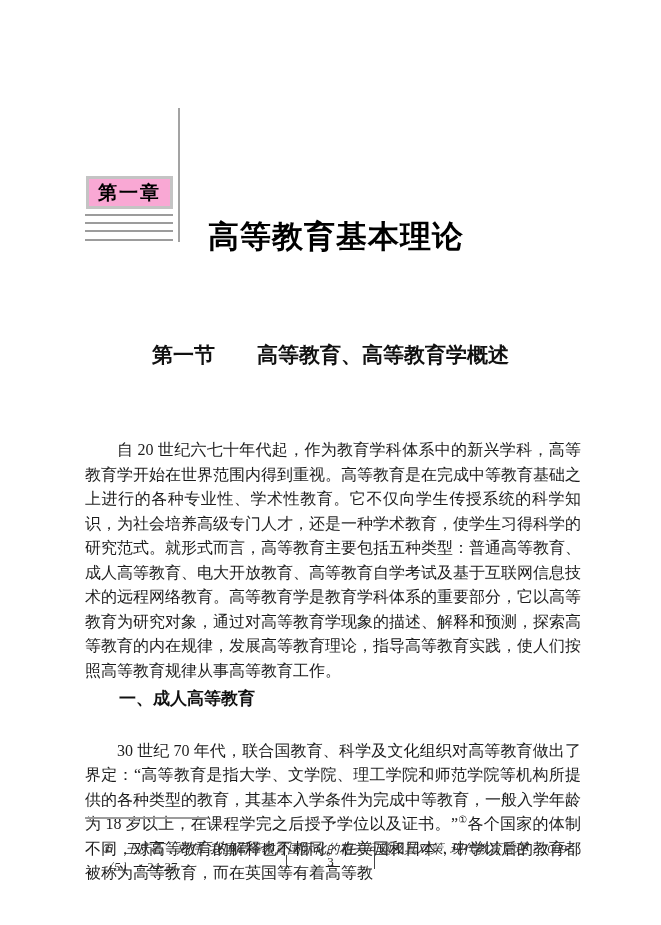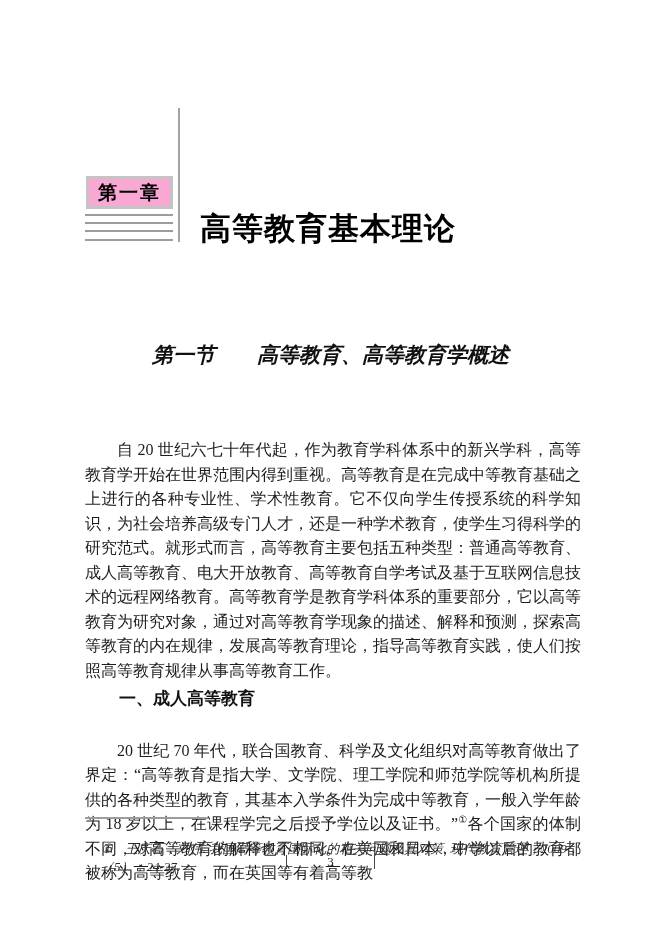--- a/index.html
+++ b/index.html
@@ -38,40 +38,39 @@
     width: 88px; height: 2px;
     background: #9c9c9c;
   }
   .rule1 { top: 214px; }
   .rule2 { top: 222px; }
   .rule3 { top: 230px; }
   .rule4 { top: 239px; }
   .chapter-title {
     position: absolute;
     left: 192px; top: 200px;
-    margin: 8px;
+    margin: 16px;
     font-size: 31px;
     font-weight: bold;
     color: #000;
     letter-spacing: 1px;
     white-space: nowrap;
   }
 
   
   .section-title {
     position: absolute;
     left: 0; top: 341px;
     width: 100%;
     margin: 0;
     text-align: center;
     font-family: "Liberation Sans", "DejaVu Sans", sans-serif;
     font-size: 21px;
     font-weight: bold;
     color: #111;
-    font-style: italic;
   }
 
   
   .body-text {
     position: absolute;
     left: 85px; top: 405px;
     width: 496px;
     font-size: 16px;
     line-height: 24.5px;
     text-align: justify;
@@ -151,21 +150,21 @@
     <div class="rule rule3"></div>
     <div class="rule rule4"></div>
     <h1 class="chapter-title">高等教育基本理论</h1>
   </div>
 
   <h2 class="section-title">第一节　　高等教育、高等教育学概述</h2>
 
   <div class="body-text">
     <p class="para">自 20 世纪六七十年代起，作为教育学科体系中的新兴学科，高等教育学开始在世界范围内得到重视。高等教育是在完成中等教育基础之上进行的各种专业性、学术性教育。它不仅向学生传授系统的科学知识，为社会培养高级专门人才，还是一种学术教育，使学生习得科学的研究范式。就形式而言，高等教育主要包括五种类型：普通高等教育、成人高等教育、电大开放教育、高等教育自学考试及基于互联网信息技术的远程网络教育。高等教育学是教育学科体系的重要部分，它以高等教育为研究对象，通过对高等教育学现象的描述、解释和预测，探索高等教育的内在规律，发展高等教育理论，指导高等教育实践，使人们按照高等教育规律从事高等教育工作。</p>
     <h3 class="subheading">一、成人高等教育</h3>
-    <p class="para"><span>20 世纪 70 年代，联合国教育、科学及文化组织对高等教育做出了界定：“高等教育是指大学、文学院、理工学院和师范学院等机构所提供的各种类型的教育，其基本入学条件为完成中等教育，一般入学年龄为 18 岁以上，在课程学完之后授予学位以及证书。”</span><sup class="fn-ref">①</sup><span>各个国家的体制不同，对高等教育的解释也不相同。在美国和日本，中学以后的教育都被称为高等教育，而在英国等有着高等教</span></p>
+    <p class="para"><span>30 世纪 70 年代，联合国教育、科学及文化组织对高等教育做出了界定：“高等教育是指大学、文学院、理工学院和师范学院等机构所提供的各种类型的教育，其基本入学条件为完成中等教育，一般入学年龄为 18 岁以上，在课程学完之后授予学位以及证书。”</span><sup class="fn-ref">①</sup><span>各个国家的体制不同，对高等教育的解释也不相同。在美国和日本，中学以后的教育都被称为高等教育，而在英国等有着高等教</span></p>
   </div>
 
   <div>
     <div class="fn-rule"></div>
     <p class="footnote"><span class="fn-marker">①</span><span>王庆石，刘伟. 我国高等教育国际化的相关问题及其对策. 现代教育管理，2009，（5）：24-27.</span></p>
   </div>
 
   <div class="footer">
     <span class="pbar"></span>
     <span class="pagenum">3</span>

